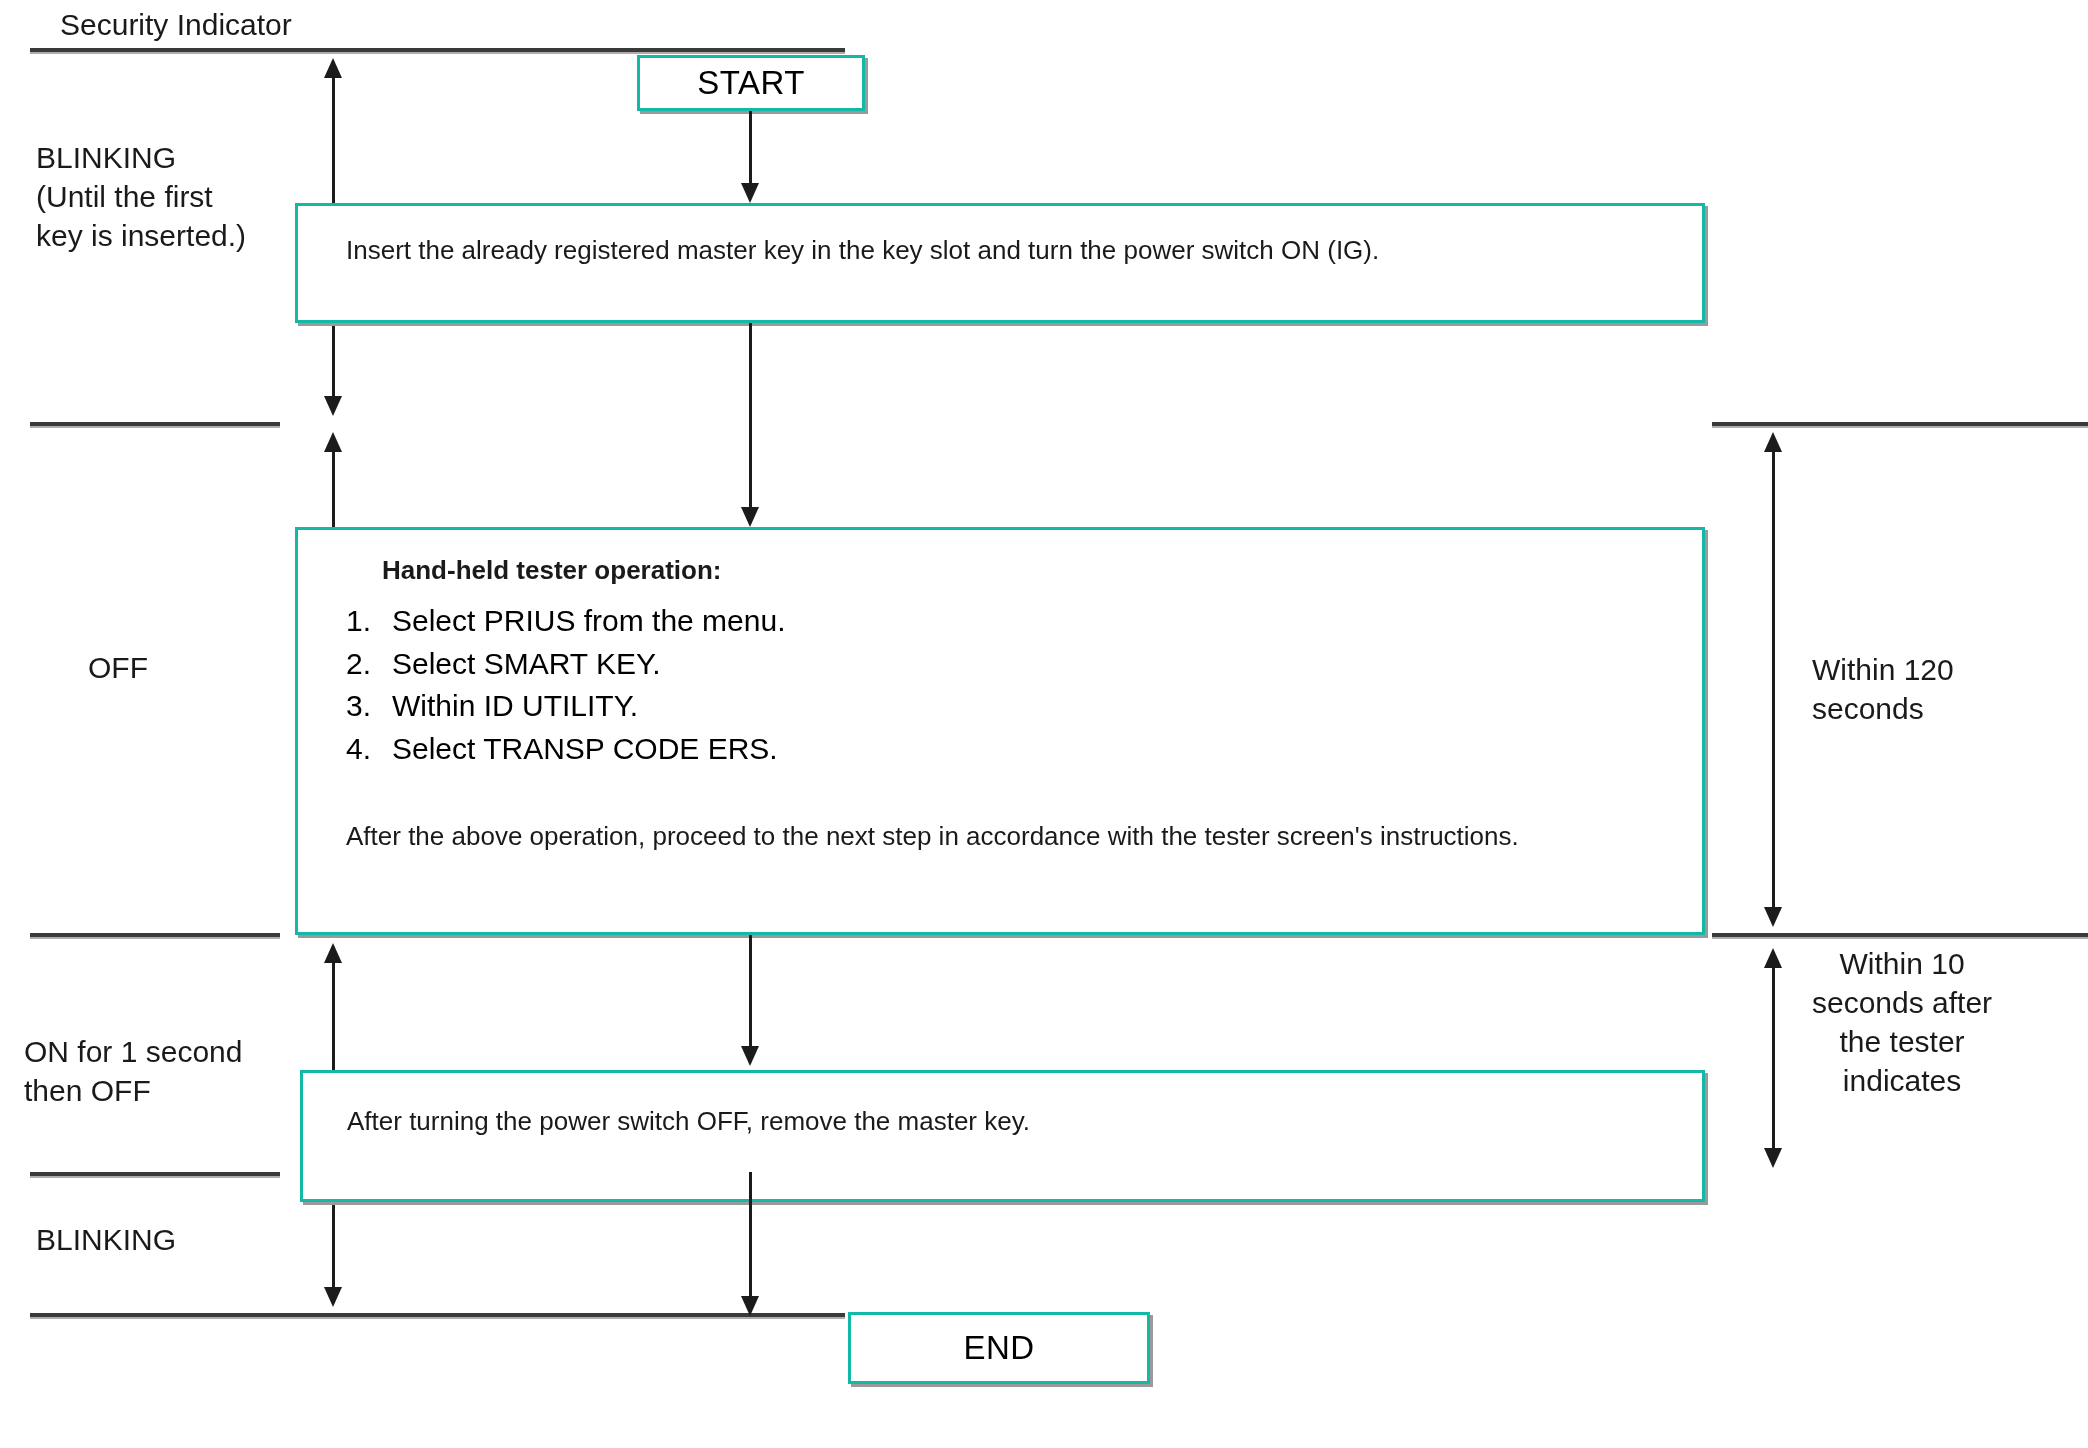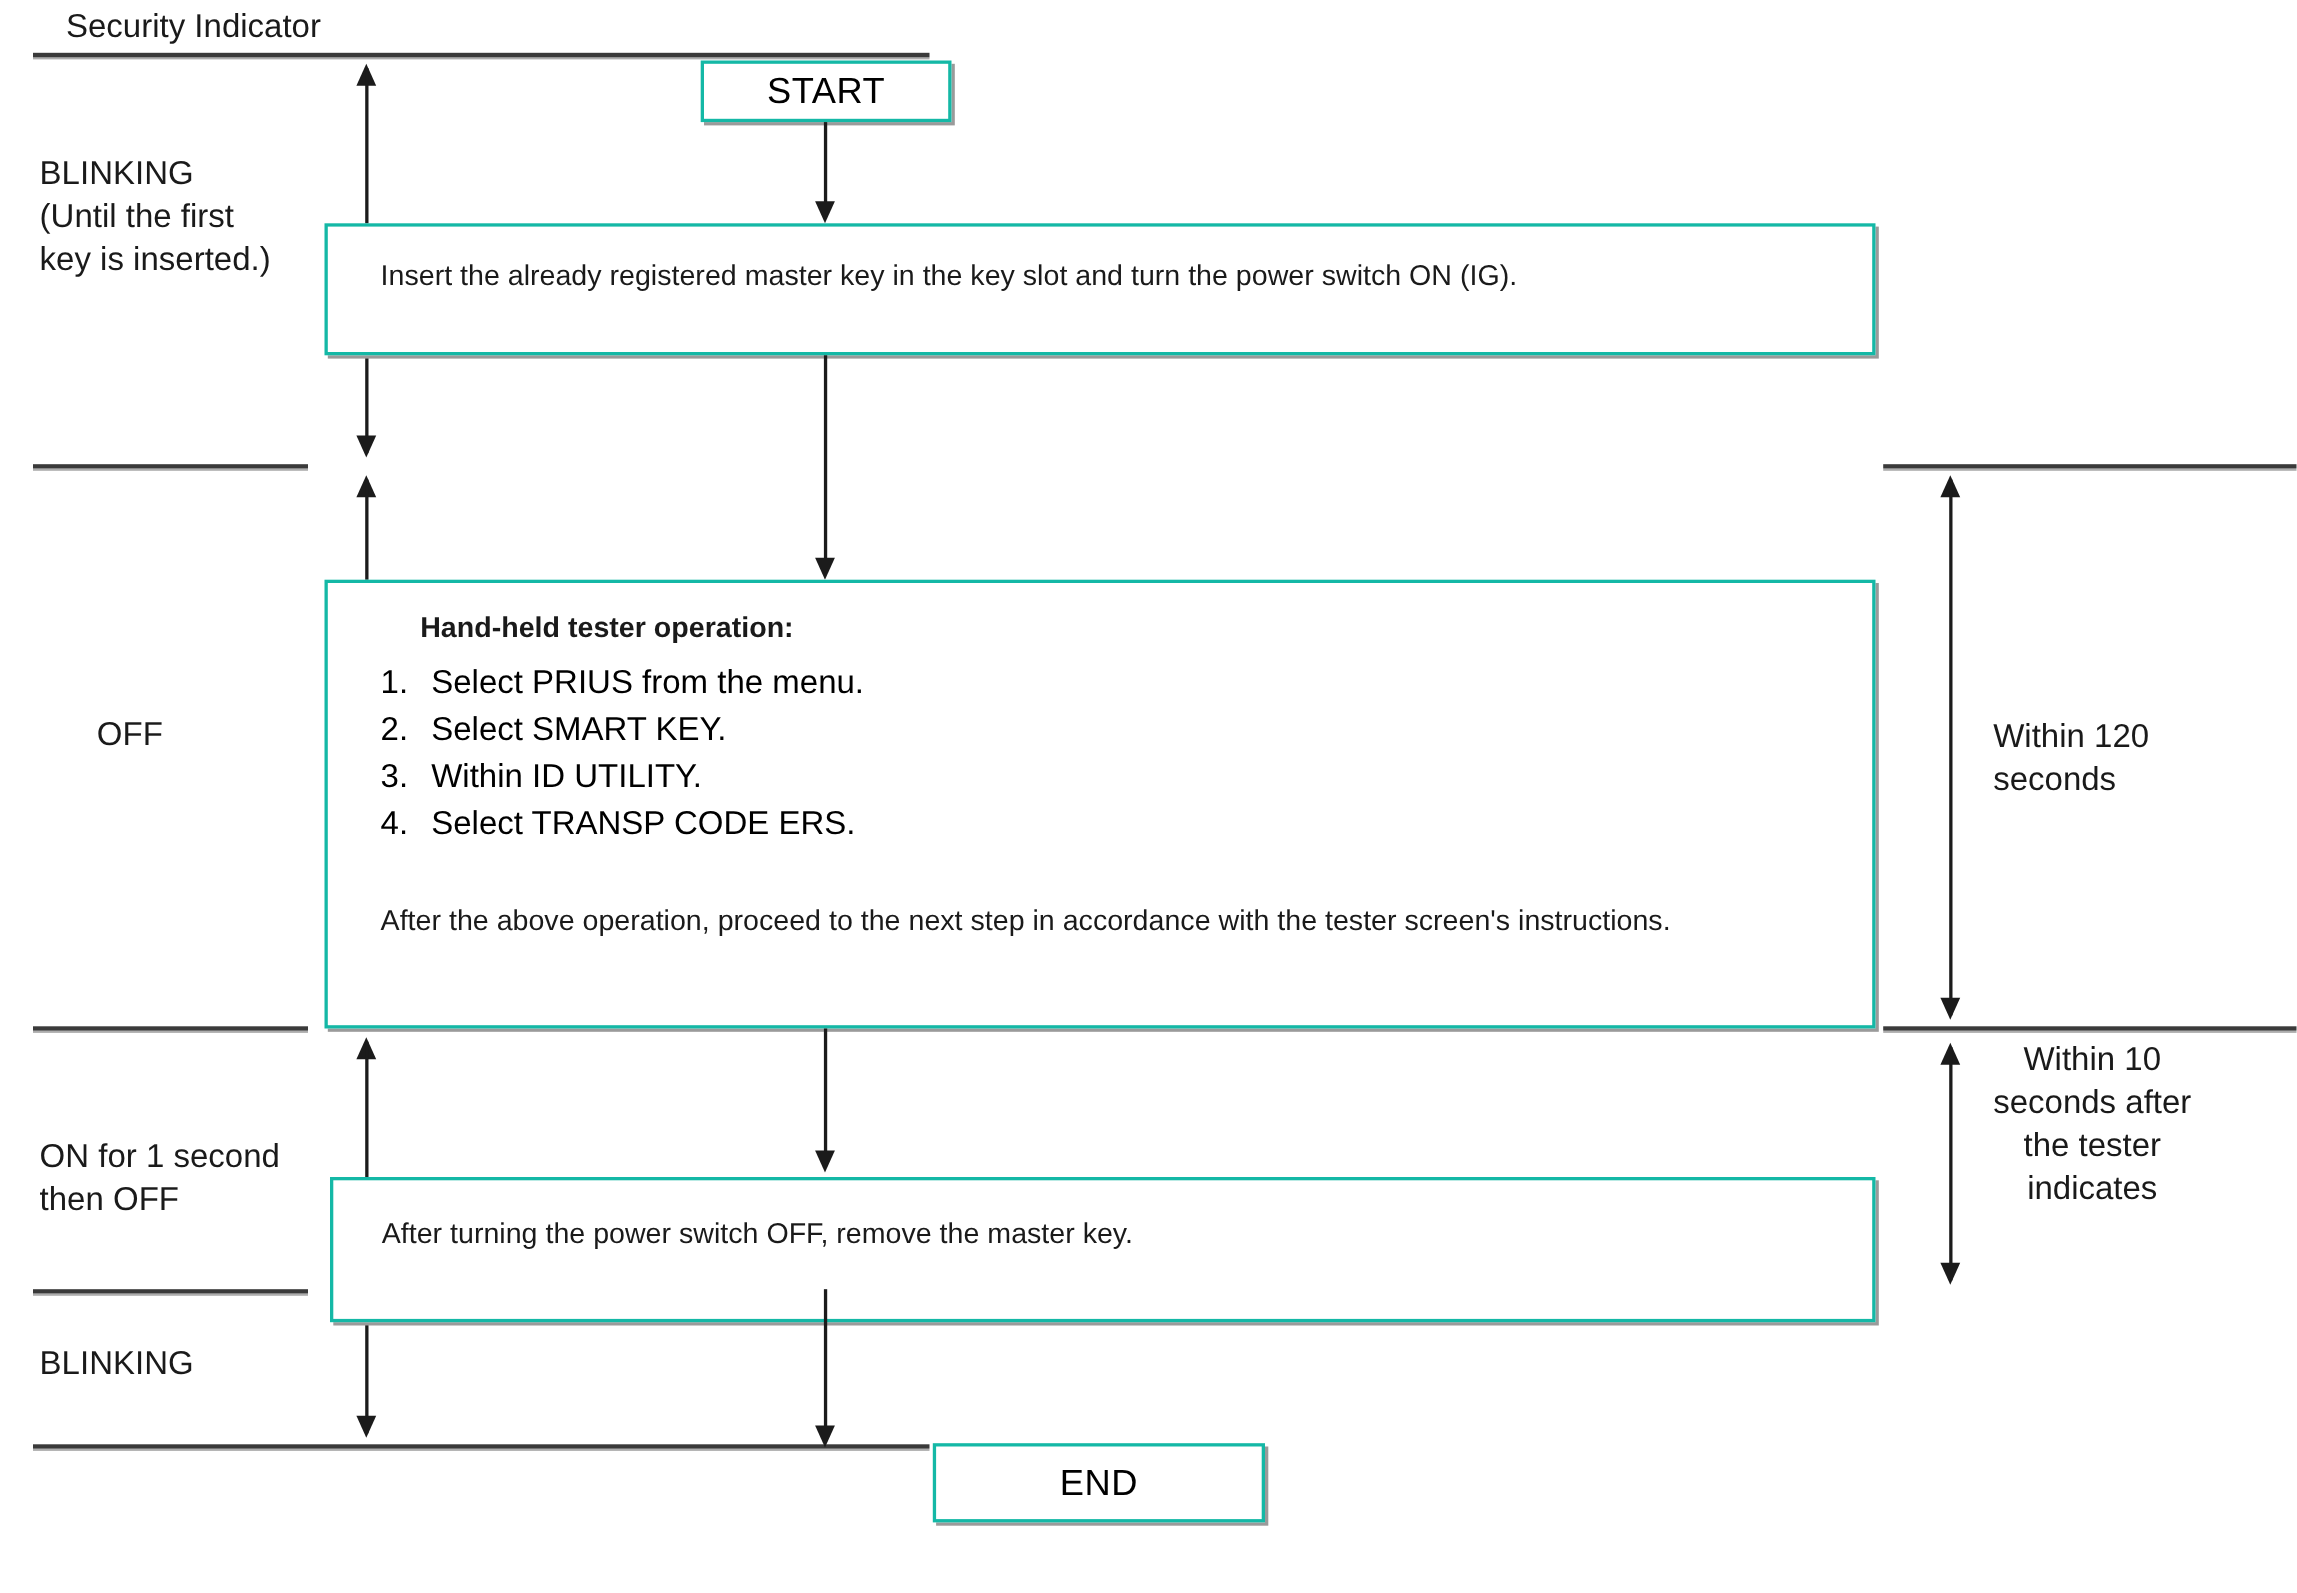--- a/index.html
+++ b/index.html
@@ -108,21 +108,21 @@
   <div class="hrule" style="left:1712px; top:933px; width:376px;"></div>
   <div class="hrule" style="left:30px; top:1172px; width:250px;"></div>
   <div class="hrule" style="left:30px; top:1313px; width:815px;"></div>
 
   <div class="label" style="left:36px; top:138px;">BLINKING
 (Until the first
 key is inserted.)</div>
 
   <div class="label" style="left:88px; top:648px;">OFF</div>
 
-  <div class="label" style="left:36px; top:1032px;">ON for 1 second
+  <div class="label" style="left:24px; top:1032px;">ON for 1 second
 then OFF</div>
 
   <div class="label" style="left:36px; top:1220px;">BLINKING</div>
 
   <div class="arrowhead-up" style="left:324px; top:58px;"></div>
   <div class="vline" style="left:332px; top:62px; height:350px;"></div>
   <div class="arrowhead-down" style="left:324px; top:396px;"></div>
 
   <div class="arrowhead-up" style="left:324px; top:432px;"></div>
   <div class="vline" style="left:332px; top:436px; height:487px;"></div>

